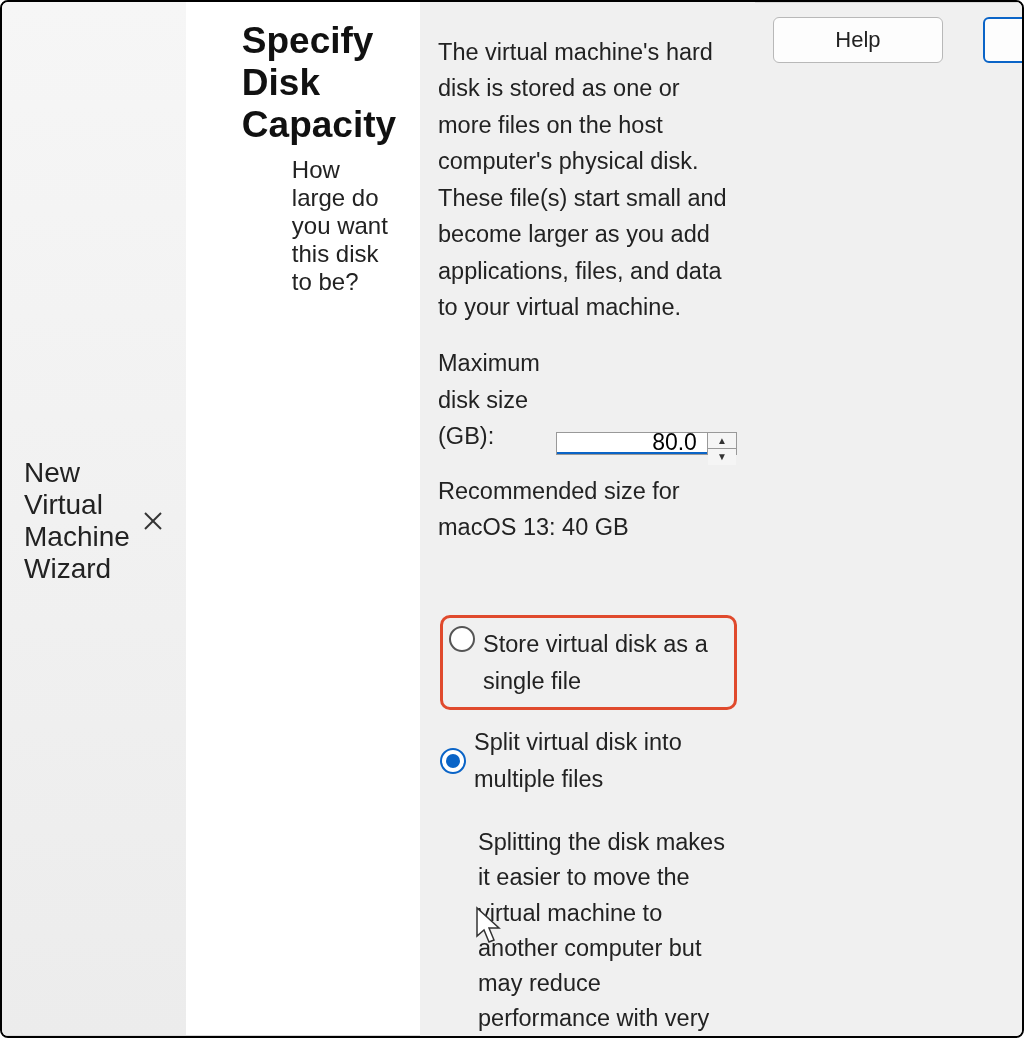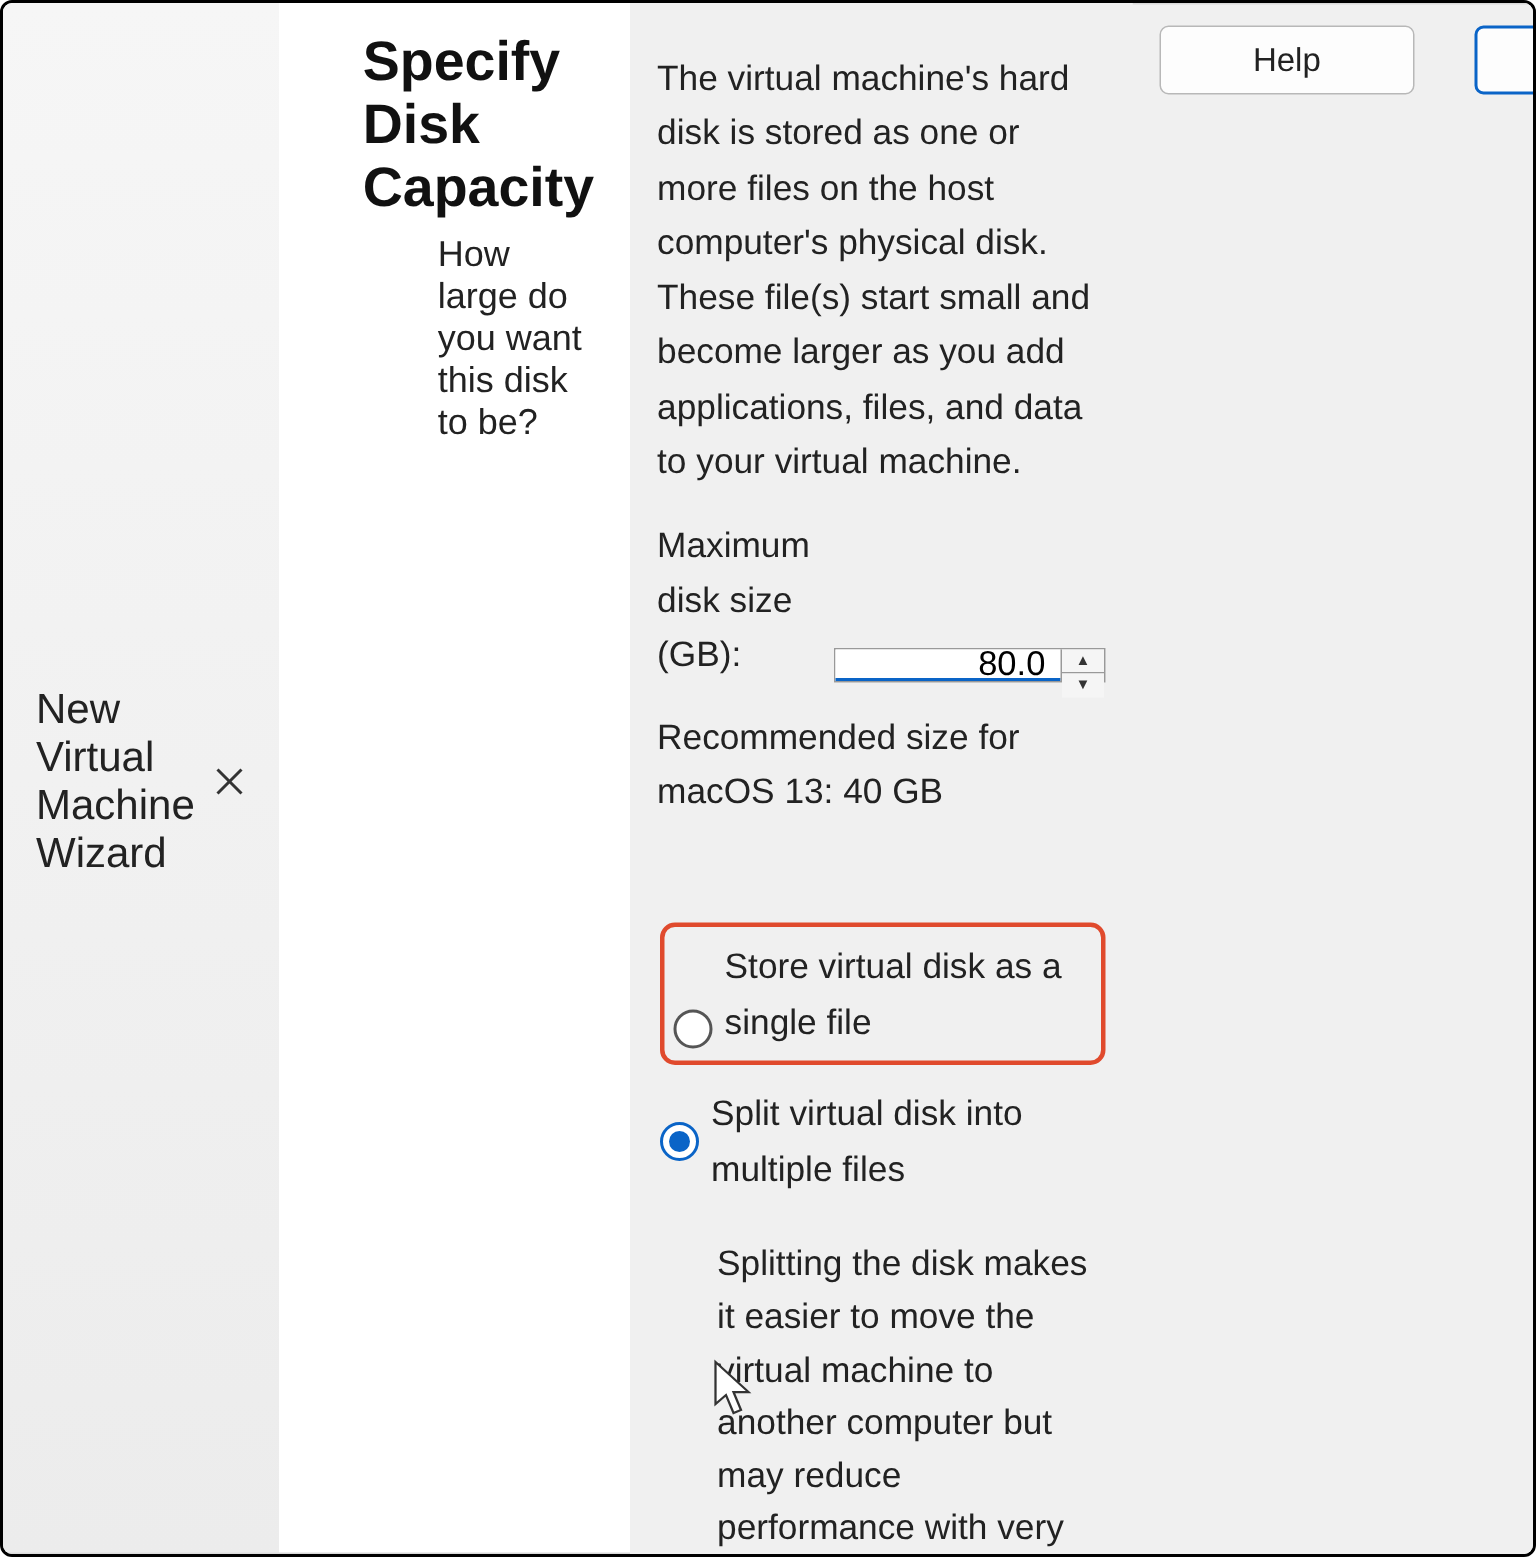--- a/index.html
+++ b/index.html
@@ -131,21 +131,21 @@
       gap: 8px;
       margin-bottom: 14px;
       font-size: 23.5px;
     }
     .highlight-box {
       border: 3px solid #e04a2d;
       border-radius: 10px;
       padding: 8px 10px 8px 6px;
       width: fit-content;
       display: flex;
-      align-items: flex-end;
+      align-items: flex-start;
       gap: 8px;
     }
     .radio {
       width: 26px;
       height: 26px;
       border-radius: 50%;
       border: 2px solid #555;
       background: #fff;
       display: inline-flex;
       align-items: center;

